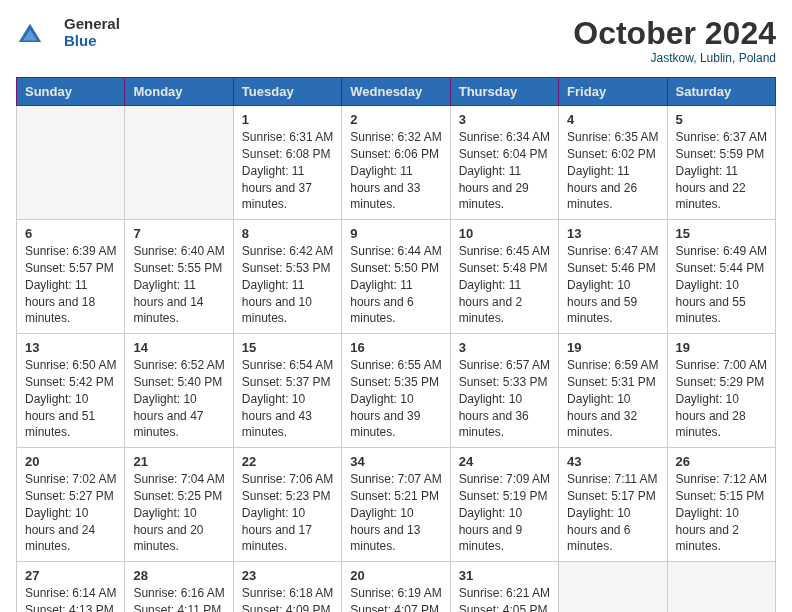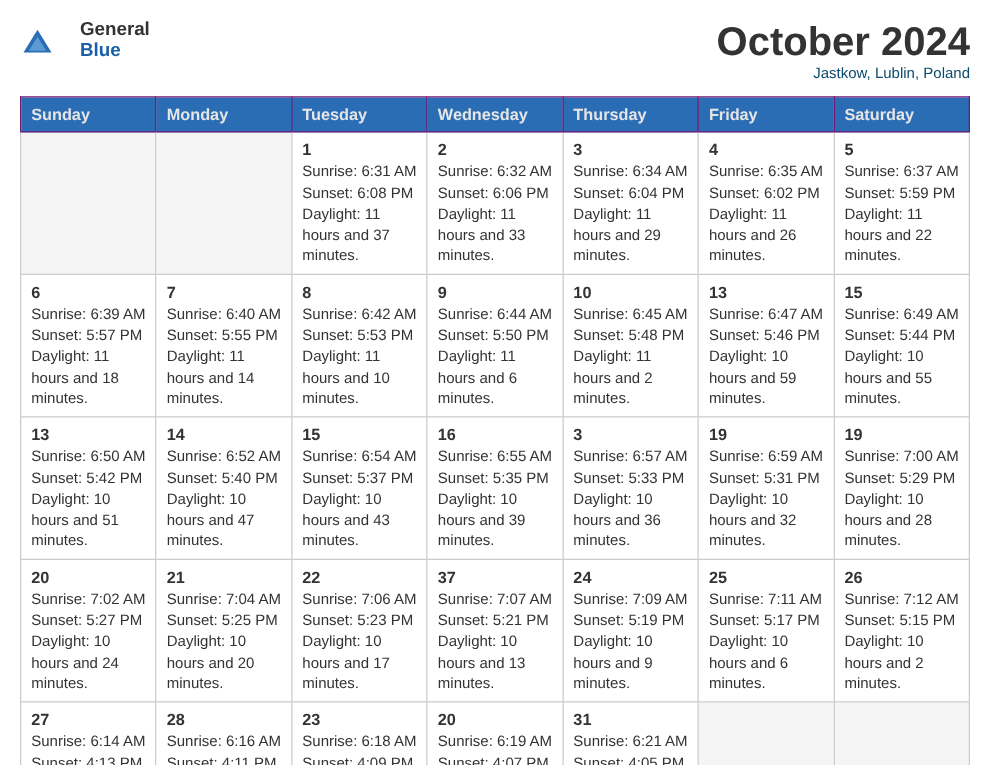--- a/index.html
+++ b/index.html
@@ -217,29 +217,29 @@
         </td>
         <td>
           <span class="day-num">21</span>
           <div class="day-info">Sunrise: 7:04 AM<br>Sunset: 5:25 PM<br>Daylight: 10 hours and 20 minutes.</div>
         </td>
         <td>
           <span class="day-num">22</span>
           <div class="day-info">Sunrise: 7:06 AM<br>Sunset: 5:23 PM<br>Daylight: 10 hours and 17 minutes.</div>
         </td>
         <td>
-          <span class="day-num">37</span>
+          <span class="day-num">34</span>
           <div class="day-info">Sunrise: 7:07 AM<br>Sunset: 5:21 PM<br>Daylight: 10 hours and 13 minutes.</div>
         </td>
         <td>
           <span class="day-num">24</span>
           <div class="day-info">Sunrise: 7:09 AM<br>Sunset: 5:19 PM<br>Daylight: 10 hours and 9 minutes.</div>
         </td>
         <td>
-          <span class="day-num">25</span>
+          <span class="day-num">43</span>
           <div class="day-info">Sunrise: 7:11 AM<br>Sunset: 5:17 PM<br>Daylight: 10 hours and 6 minutes.</div>
         </td>
         <td>
           <span class="day-num">26</span>
           <div class="day-info">Sunrise: 7:12 AM<br>Sunset: 5:15 PM<br>Daylight: 10 hours and 2 minutes.</div>
         </td>
       </tr>
       <tr>
         <td>
           <span class="day-num">27</span>

